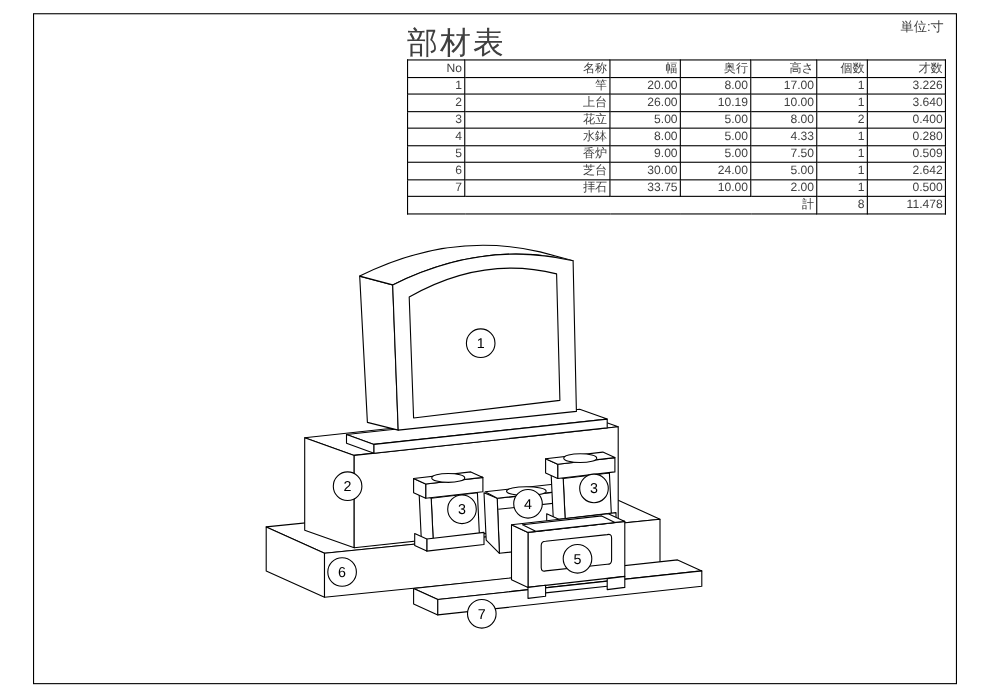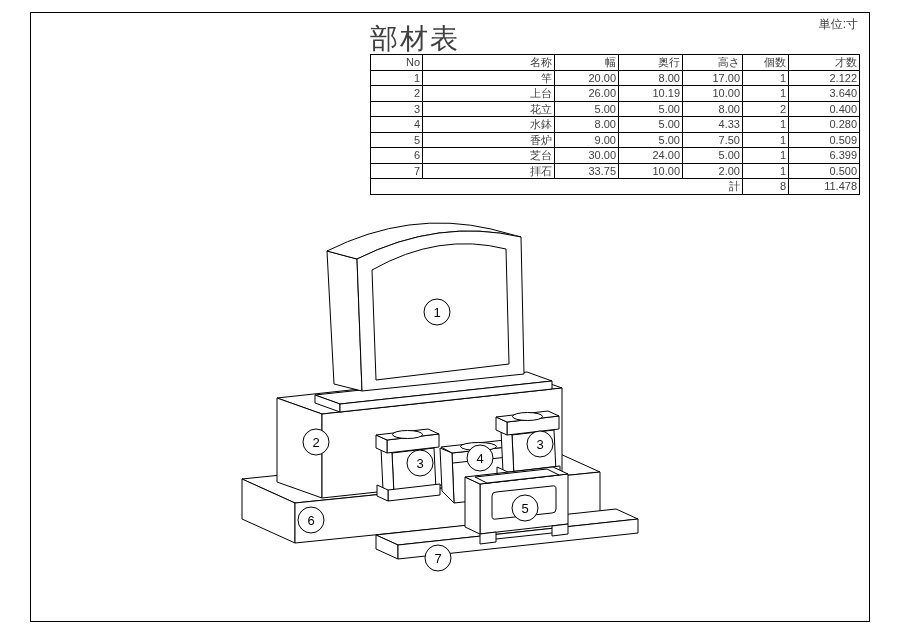--- a/index.html
+++ b/index.html
@@ -45,21 +45,21 @@
       <th>個数</th>
       <th>才数</th>
     </tr>
     <tr>
       <td>1</td>
       <td>竿</td>
       <td>20.00</td>
       <td>8.00</td>
       <td>17.00</td>
       <td>1</td>
-      <td>2.122</td>
+      <td>3.226</td>
     </tr>
     <tr>
       <td>2</td>
       <td>上台</td>
       <td>26.00</td>
       <td>10.19</td>
       <td>10.00</td>
       <td>1</td>
       <td>3.640</td>
     </tr>
@@ -90,21 +90,21 @@
       <td>1</td>
       <td>0.509</td>
     </tr>
     <tr>
       <td>6</td>
       <td>芝台</td>
       <td>30.00</td>
       <td>24.00</td>
       <td>5.00</td>
       <td>1</td>
-      <td>6.399</td>
+      <td>2.642</td>
     </tr>
     <tr>
       <td>7</td>
       <td>拝石</td>
       <td>33.75</td>
       <td>10.00</td>
       <td>2.00</td>
       <td>1</td>
       <td>0.500</td>
     </tr>

